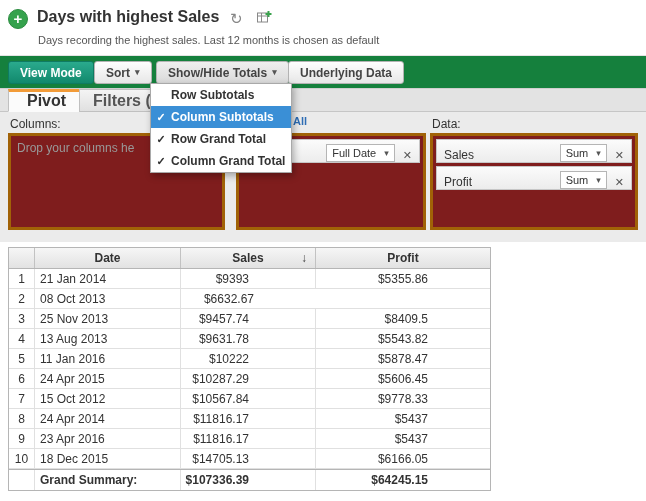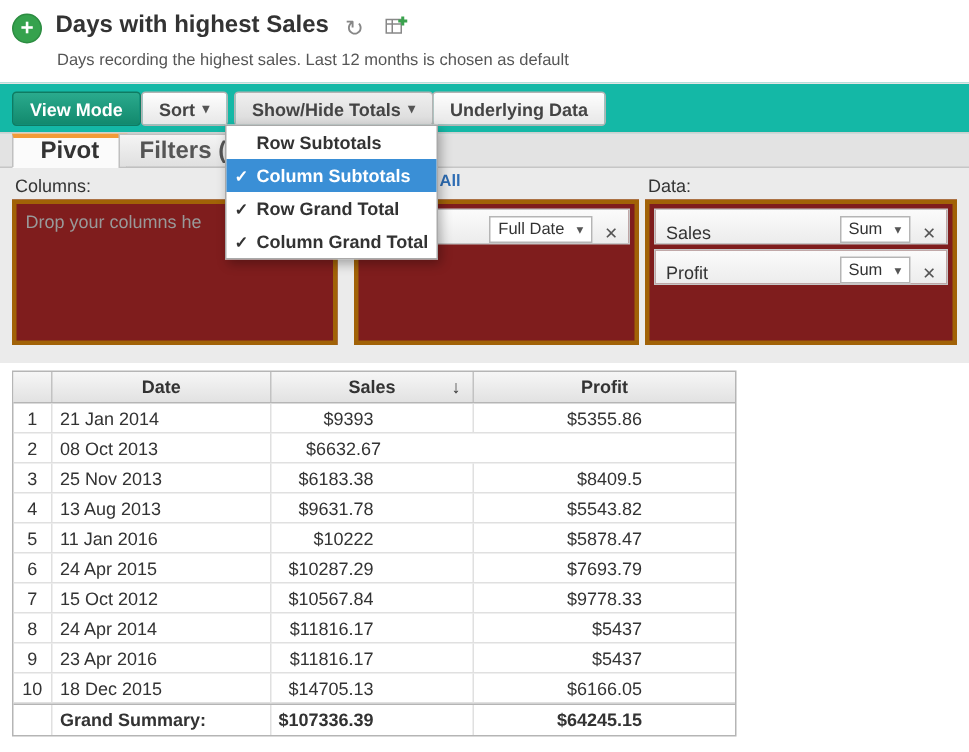--- a/index.html
+++ b/index.html
@@ -8,21 +8,21 @@
 
   
   #header{position:absolute;left:0;top:0;width:646px;height:55px;background:#fff}
   #add-btn{position:absolute;left:8px;top:9px;width:20px;height:20px;border-radius:50%;background:#35a24d;border:1px solid #2c8c41;color:#fff;font-size:15px;line-height:17px;text-align:center;font-weight:700;cursor:pointer}
   #title{position:absolute;left:37px;top:8px;font-size:16px;font-weight:700;color:#333;white-space:nowrap}
   #refresh{position:absolute;left:230px;top:10px;font-size:15px;color:#878787;cursor:pointer}
   #tableadd{position:absolute;left:256px;top:10px;cursor:pointer}
   #subtitle{position:absolute;left:38px;top:34px;font-size:11px;color:#555;white-space:nowrap}
 
   
-  #toolbar{position:absolute;left:0;top:55px;width:646px;height:34px;background:#14b8a6;border-top:1px solid #e4e4e4;border-bottom:1px solid #cfcfcf}
+  #toolbar{position:absolute;left:0;top:55px;width:646px;height:34px;background:#15803d;border-top:1px solid #e4e4e4;border-bottom:1px solid #cfcfcf}
   .btn{position:absolute;top:5px;height:23px;border:1px solid #b3b3b3;border-radius:3px;background:linear-gradient(#fefefe,#e7e7e7);font-size:12px;font-weight:700;color:#444;display:flex;align-items:center;gap:5px;cursor:pointer;padding:0 11px;white-space:nowrap}
   #btn-viewmode{left:8px;background:linear-gradient(#2aaa8d,#12896d);border-color:#0f7b62;color:#fff}
   #btn-sort{left:94px}
   #btn-totals{left:156px;background:linear-gradient(#efefef,#dadada)}
   #btn-underlying{left:288px}
   .caret{font-size:9px;color:#555;line-height:1}
 
   
   #tabbar{position:absolute;left:0;top:89px;width:646px;height:23px;background:#e3e3e3;border-bottom:1px solid #c6c6c6}
   .tab{position:absolute;top:0;height:23px;font-size:16px;font-weight:700;color:#555;border:1px solid #c0c0c0;background:linear-gradient(#f4f4f4,#e0e0e0);cursor:pointer;padding:0 18px;line-height:21px}
@@ -193,40 +193,40 @@
     <div class="td profit">$5355.86</div>
   </div>
   <div class="tr">
     <div class="td num">2</div>
     <div class="td date">08 Oct 2013</div>
     <div class="td profit">$6632.67</div>
   </div>
   <div class="tr">
     <div class="td num">3</div>
     <div class="td date">25 Nov 2013</div>
-    <div class="td sales">$6183.38</div>
+    <div class="td sales">$9457.74</div>
     <div class="td profit">$8409.5</div>
   </div>
   <div class="tr">
     <div class="td num">4</div>
     <div class="td date">13 Aug 2013</div>
     <div class="td sales">$9631.78</div>
     <div class="td profit">$5543.82</div>
   </div>
   <div class="tr">
     <div class="td num">5</div>
     <div class="td date">11 Jan 2016</div>
     <div class="td sales">$10222</div>
     <div class="td profit">$5878.47</div>
   </div>
   <div class="tr">
     <div class="td num">6</div>
     <div class="td date">24 Apr 2015</div>
     <div class="td sales">$10287.29</div>
-    <div class="td profit">$7693.79</div>
+    <div class="td profit">$5606.45</div>
   </div>
   <div class="tr">
     <div class="td num">7</div>
     <div class="td date">15 Oct 2012</div>
     <div class="td sales">$10567.84</div>
     <div class="td profit">$9778.33</div>
   </div>
   <div class="tr">
     <div class="td num">8</div>
     <div class="td date">24 Apr 2014</div>

